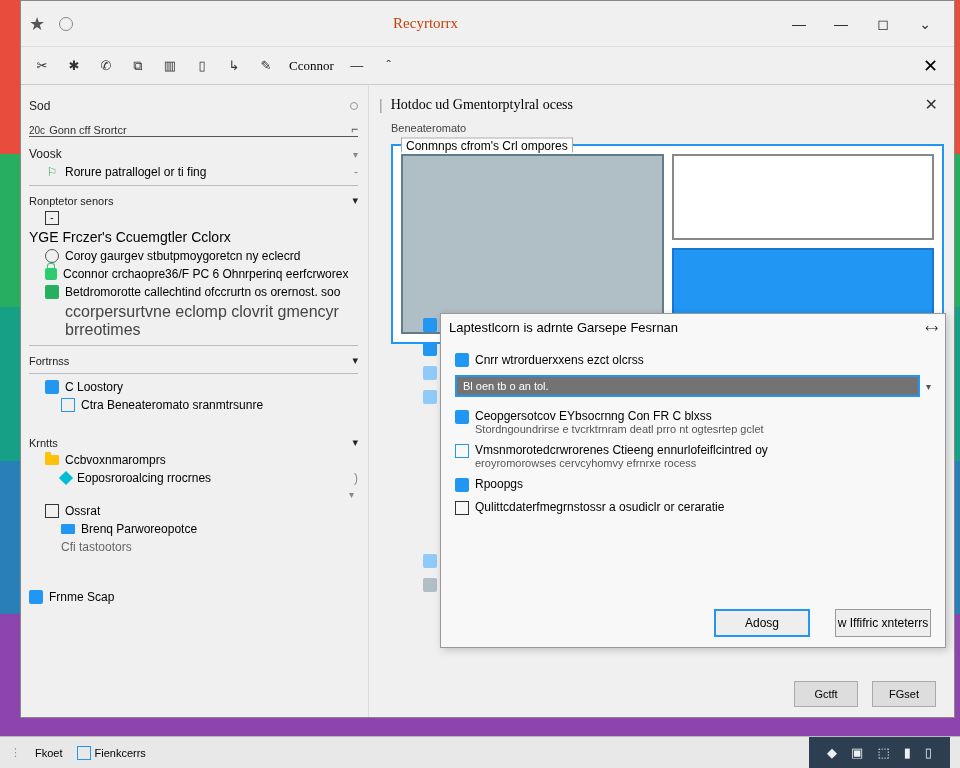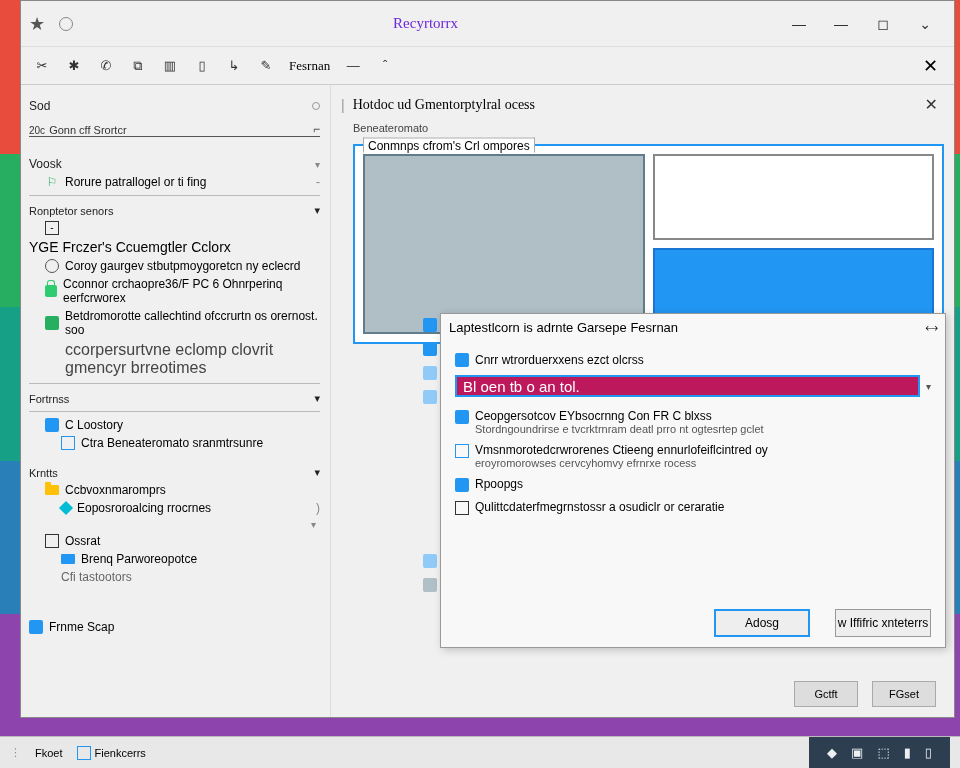--- a/index.html
+++ b/index.html
@@ -1,34 +1,34 @@
 <!DOCTYPE html>
 <html><head>
 <meta charset="utf-8">
 <style>
 * { box-sizing: border-box; margin: 0; padding: 0; }
 body { font-family: 'Segoe UI', Tahoma, sans-serif; font-size: 12px; background: linear-gradient(180deg, #e74c3c 0%, #e74c3c 20%, #27ae60 20%, #27ae60 40%, #16a085 40%, #16a085 60%, #2980b9 60%, #2980b9 80%, #8e44ad 80%); width: 960px; height: 768px; overflow: hidden; position: relative; }
 .window { position: absolute; top: 0; left: 20px; width: 935px; height: 718px; background: #f0f0f0; border: 1px solid #888; display: flex; flex-direction: column; }
 .titlebar { height: 46px; display: flex; align-items: center; padding: 0 8px; border-bottom: 1px solid #ddd; }
-.titlebar .title { flex: 1; text-align: center; font-family: Georgia, serif; font-size: 15px; color: #6d28d9; }
+.titlebar .title { flex: 1; text-align: center; font-family: Georgia, serif; font-size: 15px; color: #c2410c; }
 .titlebar .win-btn { width: 42px; height: 28px; display: flex; align-items: center; justify-content: center; font-size: 14px; color: #333; cursor: pointer; }
 .titlebar .star { font-size: 18px; color: #555; margin-right: 8px; }
 .titlebar .globe { width: 14px; height: 14px; border: 1px solid #888; border-radius: 50%; margin-left: 6px; }
 .toolbar { height: 38px; display: flex; align-items: center; padding: 0 6px; border-bottom: 1px solid #ccc; gap: 2px; }
 .toolbar .tbtn { width: 30px; height: 30px; display: flex; align-items: center; justify-content: center; font-size: 13px; color: #333; cursor: pointer; border-radius: 3px; }
 .toolbar .opacity-label { font-family: Georgia, serif; font-size: 13px; margin: 0 6px; }
 .toolbar .spacer { flex: 1; }
 .toolbar .close-x { font-size: 18px; font-weight: 300; padding: 0 10px; cursor: pointer; }
 .body { flex: 1; display: flex; overflow: hidden; }
-.left { width: 310px; border-right: 1px solid #ddd; padding: 8px 10px 8px 8px; overflow-y: auto; }
+.left { width: 348px; border-right: 1px solid #ddd; padding: 8px 10px 8px 8px; overflow-y: auto; }
 .right { flex: 1; padding: 8px 10px; position: relative; background: #f0f0f0; }
 .section-head { display: flex; align-items: center; justify-content: space-between; font-size: 12px; color: #222; margin: 6px 0 2px; }
 .section-head .chev { color: #888; font-size: 10px; }
 .section-head .dot { width: 8px; height: 8px; border: 1px solid #999; border-radius: 50%; }
-.left .underline-row { display: flex; align-items: flex-end; height: 22px; border-bottom: 1px solid #555; margin: 2px 0 20px; }
+.left .underline-row { display: flex; align-items: flex-end; height: 22px; border-bottom: 1px solid #555; margin: 2px 0 10px; }
 .left .underline-label { font-size: 11px; color: #333; white-space: nowrap; }
 .left .underline-row .end { margin-left: auto; font-size: 12px; color: #555; }
 .row { display: flex; align-items: center; gap: 6px; margin: 4px 0; font-size: 12px; }
 .row.sub { padding-left: 16px; }
 .ic { width: 14px; height: 14px; display: inline-flex; align-items: center; justify-content: center; flex-shrink: 0; }
 .ic.box-outline { border: 1.5px solid #333; }
 .ic.circle-o { border: 1.5px solid #555; border-radius: 50%; }
 .ic.lock { background: #2ecc71; border-radius: 2px; position: relative; width: 12px; height: 12px; }
 .ic.lock::before { content: ''; position: absolute; top: -5px; left: 2px; width: 6px; height: 6px; border: 1.5px solid #2ecc71; border-bottom: none; border-radius: 3px 3px 0 0; }
 .ic.green-sq { background: #27ae60; border-radius: 2px; }
@@ -51,21 +51,21 @@
 .canvas-inner { display: grid; grid-template-columns: 1fr 1fr; grid-template-rows: 1fr 1fr; gap: 8px; height: 100%; }
 .canvas-inner .pane { border: 2px solid #888; }
 .canvas-inner .pane.active { background: #2196f3; border-color: #1976d2; }
 .canvas-inner .pane.right-pane { grid-row: 1 / 3; background: #b0bec5; border: 2px solid #607d8b; }
 .dialog { position: absolute; left: 440px; top: 313px; width: 506px; height: 335px; background: #f8f8f8; border: 1px solid #999; box-shadow: 2px 2px 8px rgba(0,0,0,0.2); display: flex; flex-direction: column; }
 .dialog-head { display: flex; align-items: center; padding: 6px 8px; font-size: 13px; }
 .dialog-head .dlg-x { margin-left: auto; font-size: 12px; cursor: pointer; transform: rotate(45deg); }
 .dialog-body { flex: 1; padding: 6px 14px; }
 .dlg-row { display: flex; align-items: center; gap: 6px; margin: 6px 0; font-size: 12px; }
 .dlg-input-row { display: flex; align-items: center; gap: 6px; margin: 8px 0 12px; }
-.dlg-input { flex: 1; height: 22px; border: 2px solid #2196f3; background: #be185d; color: #fff; font-size: 15px; padding: 0 6px; }
+.dlg-input { flex: 1; height: 22px; border: 2px solid #2196f3; background: #737373; color: #fff; font-size: 11px; padding: 0 6px; }
 .dlg-caret { font-size: 10px; color: #555; }
 .dlg-opt { display: flex; align-items: flex-start; gap: 6px; margin: 8px 0; font-size: 12px; }
 .dlg-opt .ic { margin-top: 1px; }
 .dlg-opt .txt2 { display: block; font-size: 11px; color: #555; padding-left: 0; }
 .dlg-buttons { display: flex; gap: 25px; justify-content: flex-end; padding: 10px 14px; }
 .dlg-buttons button { min-width: 96px; height: 28px; border: 1px solid #999; background: #eee; font-size: 12px; cursor: pointer; }
 .dlg-buttons button.primary { border: 2px solid #2196f3; }
 .sidebar-icons { position: absolute; left: 420px; top: 318px; width: 20px; display: flex; flex-direction: column; gap: 10px; align-items: center; }
 .sidebar-icons .si { width: 14px; height: 14px; background: #2196f3; border-radius: 2px; cursor: pointer; }
 .sidebar-icons .si.light { background: #90caf9; }
@@ -92,21 +92,21 @@
 
   <div class="toolbar">
     <div class="tbtn">✂</div>
     <div class="tbtn">✱</div>
     <div class="tbtn">✆</div>
     <div class="tbtn">⧉</div>
     <div class="tbtn">▥</div>
     <div class="tbtn">▯</div>
     <div class="tbtn">↳</div>
     <div class="tbtn">✎</div>
-    <span class="opacity-label">Fesrnan</span>
+    <span class="opacity-label">Cconnor</span>
     <div class="tbtn">—</div>
     <div class="tbtn">ˆ</div>
     <div class="spacer"></div>
     <div class="close-x">✕</div>
   </div>
 
   <div class="body">
     <div class="left">
       <div class="section-head">
         <span>Sod</span>
@@ -161,21 +161,21 @@
       <div class="group-divider"></div>
       <div class="row sub">
           <span class="ic blue-sq"></span>
           <span>C Loostory</span>
         </div>
       <div class="row sub" style="padding-left:32px;">
           <span class="ic blue-box-o"></span>
           <span>Ctra Beneateromato sranmtrsunre</span>
         </div>
 
-      <div class="group-title" style="margin-top:16px;">
+      <div class="group-title" style="margin-top:24px;">
         <span>Krntts</span>
         <span class="chev">▾</span>
       </div>
       <div class="row sub">
           <span class="ic folder-y"></span>
           <span>Ccbvoxnmaromprs</span>
         </div>
       <div class="row sub" style="padding-left:32px;">
           <span class="ic teal-tag"></span>
           <span>Eoposroroalcing rrocrnes</span>

